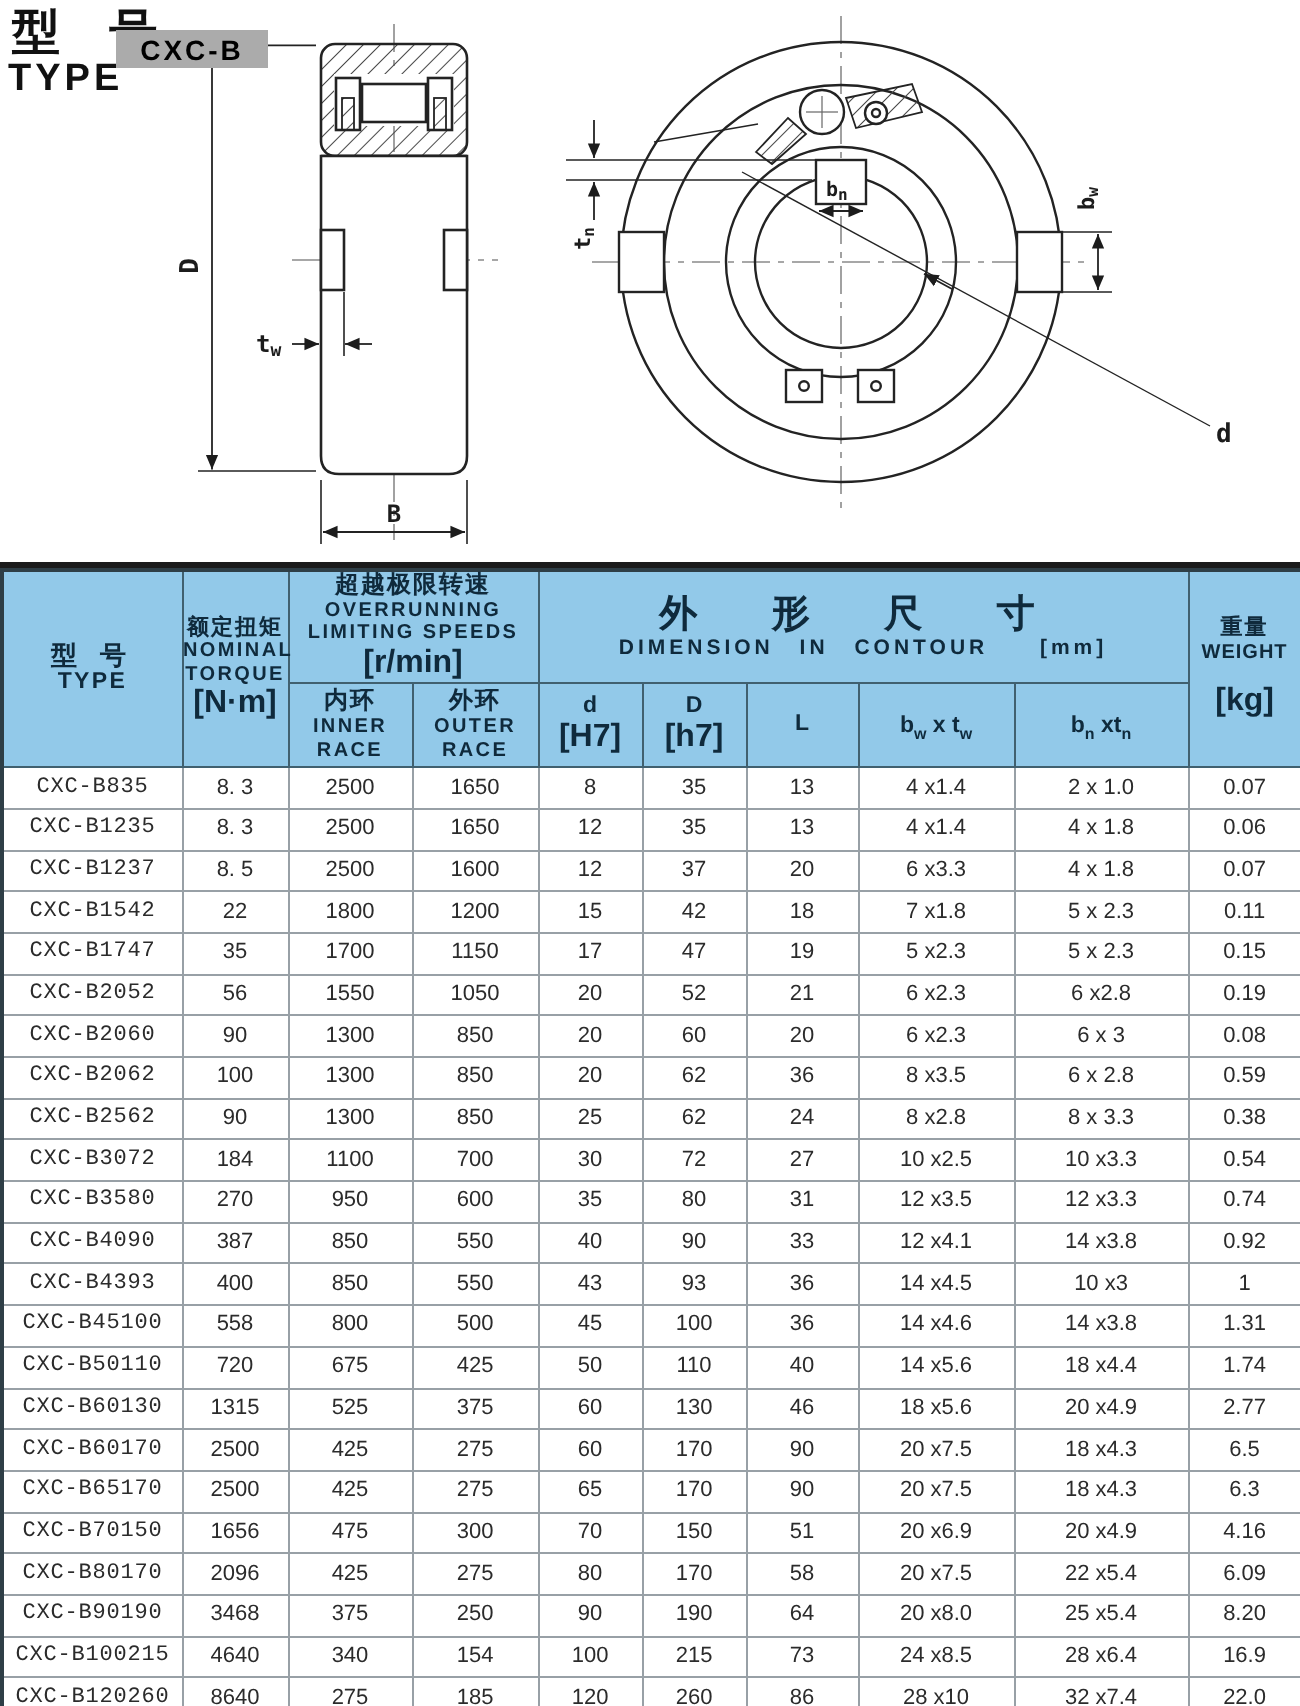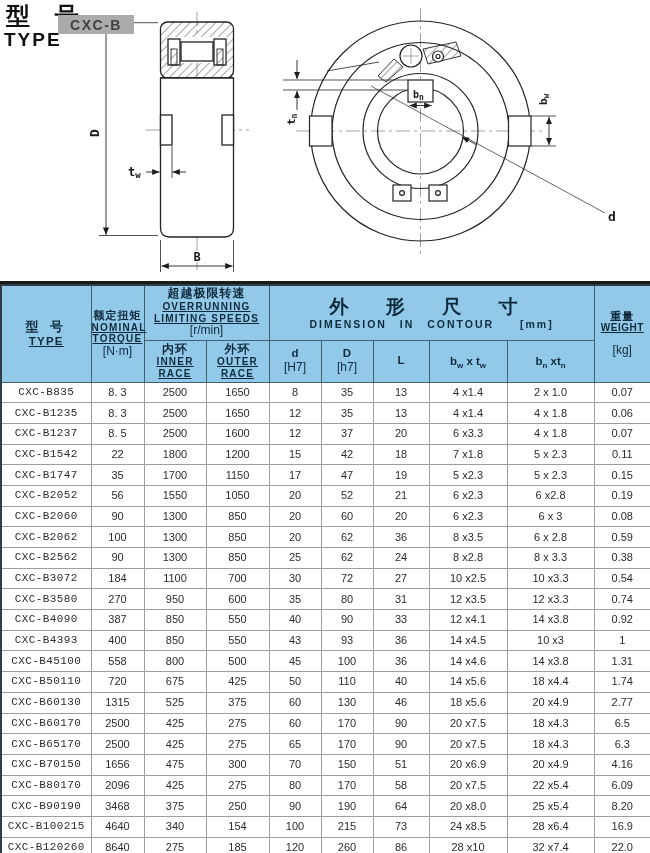--- a/index.html
+++ b/index.html
@@ -6,40 +6,40 @@
   .page{position:relative;width:650px;height:853px;background:#ffffff;overflow:hidden;
         font-family:"Liberation Sans",sans-serif;color:#222;}
   
   .drawings{position:absolute;top:0;left:0;}
   .dimtext{font-family:"DejaVu Sans Mono",monospace;font-weight:bold;fill:#1c1c1c;}
   
   .type-label{position:absolute;top:0;left:516;width:134px;height:64px;}
   .tl-zh{position:absolute;top:0;left:6px;font-size:24px;font-weight:bold;letter-spacing:9px;color:#111;white-space:nowrap;}
   .tl-en{position:absolute;top:29px;left:4px;font-size:19px;font-weight:bold;letter-spacing:2px;color:#111;}
   .tl-value{position:absolute;top:15px;left:58px;width:76px;height:19px;background:#ababab;
-            font-size:14px;font-weight:bold;letter-spacing:1.5px;color:#404040;
+            font-size:14px;font-weight:bold;letter-spacing:1.5px;color:#000000;
             display:flex;align-items:center;justify-content:center;}
   
   .table-wrap{position:absolute;top:281px;left:0;width:650px;border-top:3px solid #1b1b1b;}
   table.spec{border-collapse:collapse;table-layout:fixed;width:650px;border:2px solid #2e3e46;}
   table.spec th{border:1px solid #40606f;background:#92c9e9;color:#0f2a3c;
                 padding:0;vertical-align:middle;text-align:center;line-height:1.15;}
   table.spec td{border:1px solid #98a0a6;padding:0;text-align:center;vertical-align:middle;
                 font-size:11px;color:#2b2b2b;height:19.7px;line-height:1;background:#fff;}
   td.c1,td.c5,td.c9{background:#92c9e9;color:#16355c;}
   td.c3,td.c7{background:#c4c4c4;color:#222;}
   td.c0{letter-spacing:.4px;font-family:Liberation Mono, monospace;}
   thead tr.r1{height:55px;}
   thead tr.r2{height:42px;margin-top:28px;}
   .zh{font-size:12px;font-weight:bold;letter-spacing:1px;}
   .zh-big{font-size:13px;font-weight:bold;letter-spacing:4px;}
   .dim-zh{font-size:19px;font-weight:bold;letter-spacing:16px;}
-  .en{font-size:10px;font-weight:bold;letter-spacing:1.2px;font-family:"Liberation Sans",sans-serif;text-decoration:underline;}
+  .en{font-size:10px;font-weight:bold;letter-spacing:1.2px;font-family:"Liberation Sans",sans-serif;}
   .en-wide{font-size:10.5px;font-weight:bold;letter-spacing:2px;word-spacing:8px;text-align:center;}
-  .unit{font-size:12px;font-weight:normal;letter-spacing:0;}
+  .unit{font-size:16px;font-weight:bold;letter-spacing:0;}
   .sub-h{font-size:11.5px;font-weight:bold;}
   .sub-h sub{font-size:8px;}
   .gap{margin-top:10px;}
 </style>
 </head>
 <body>
 
 <div class="page">
 
   <svg class="drawings" width="650" height="282" viewBox="0 0 650 282">

